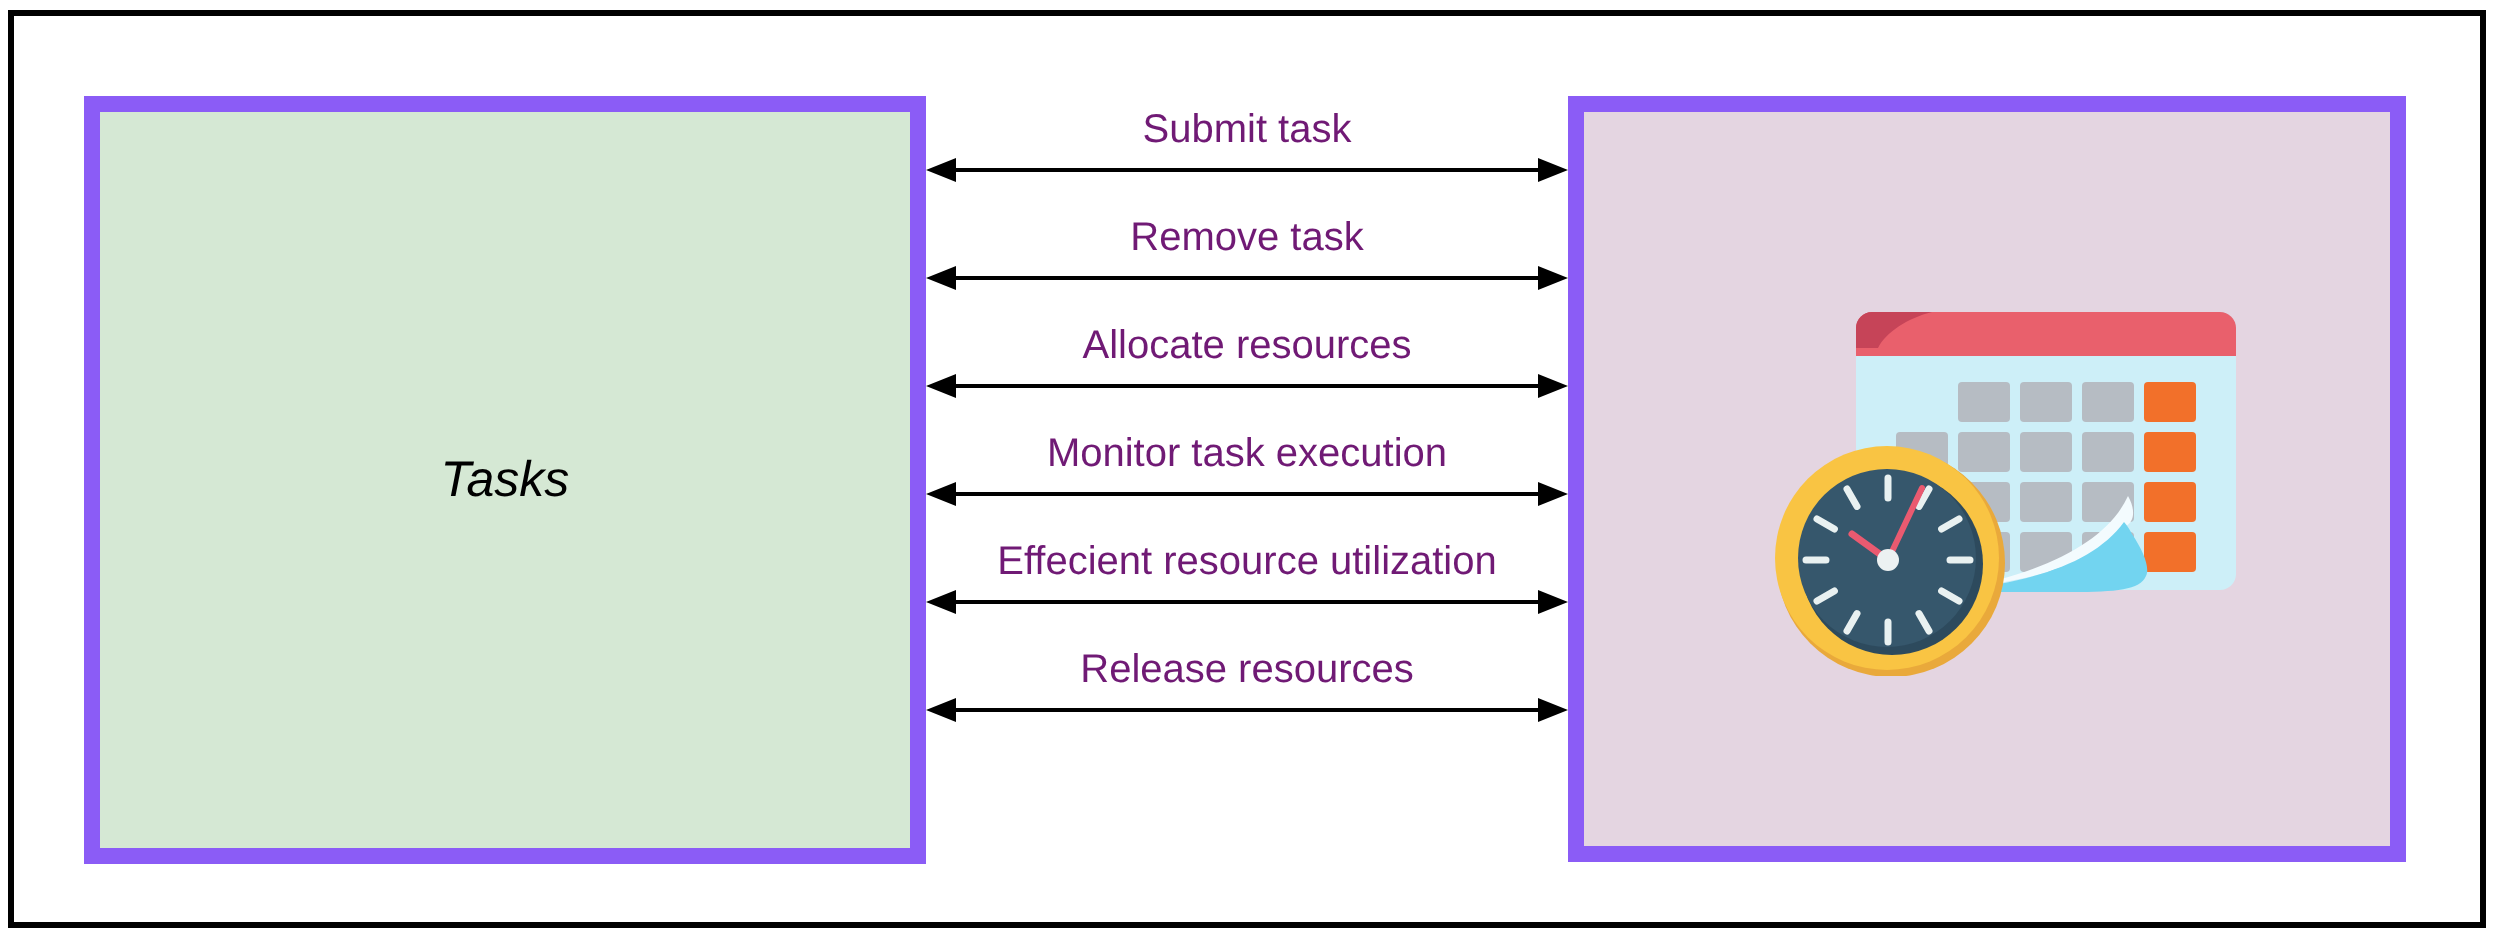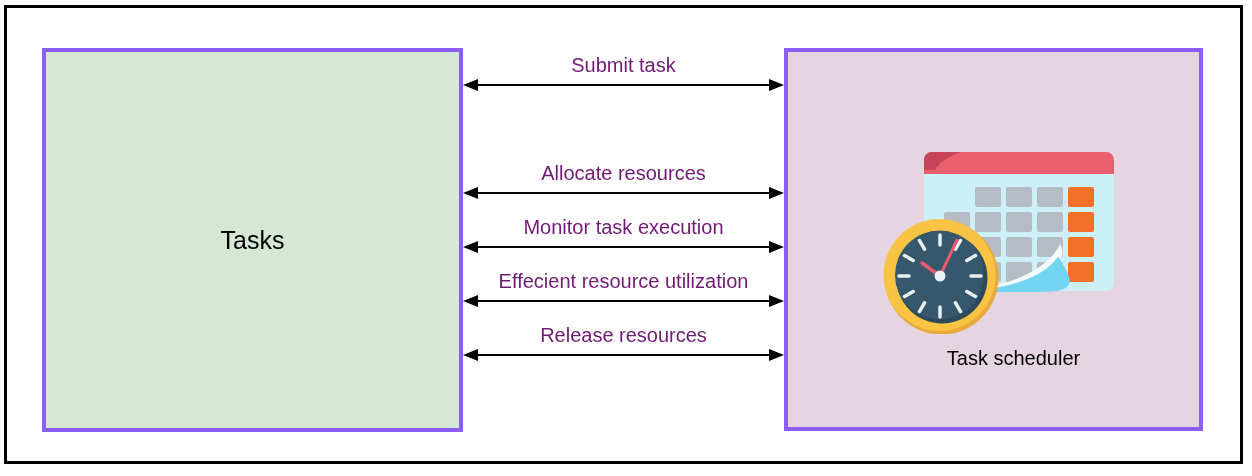--- a/index.html
+++ b/index.html
@@ -14,21 +14,22 @@
   }
   .outer-frame {
     position: absolute;
     left: 4px; top: 5px;
     width: 1239px; height: 459px;
     border: 3px solid #000;
     background: transparent;
   }
   .node-box {
     position: absolute;
-    border: 4px solid #8b5cf6;
+    border: 8px solid #8b5cf6;
+    font-style: italic;
   }
   .tasks-box {
     left: 42px; top: 48px;
     width: 421px; height: 384px;
     display: flex; align-items: center; justify-content: center;
   }
   .tasks-label {
     font-size: 25px;
     color: #000;
   }
@@ -92,20 +93,28 @@
 
   <div class="link" style="top:52px">
     <div class="link-label">Submit task</div>
     <div class="arrow">
       <span class="ah ah-l" style="border-right-color: rgb(0, 0, 0);"></span>
       <span class="arrow-line" style="background-color: rgb(0, 0, 0);"></span>
       <span class="ah ah-r" style="border-left-color: rgb(0, 0, 0);"></span>
     </div>
   </div>
 
+  <div class="link" style="top:106px">
+    <div class="link-label">Remove task</div>
+    <div class="arrow">
+      <span class="ah ah-l" style="border-right-color: rgb(0, 0, 0);"></span>
+      <span class="arrow-line" style="background-color: rgb(0, 0, 0);"></span>
+      <span class="ah ah-r" style="border-left-color: rgb(0, 0, 0);"></span>
+    </div>
+  </div>
 
   <div class="link" style="top:214px">
     <div class="link-label">Monitor task execution</div>
     <div class="arrow">
       <span class="ah ah-l" style="border-right-color: rgb(0, 0, 0);"></span>
       <span class="arrow-line" style="background-color: rgb(0, 0, 0);"></span>
       <span class="ah ah-r" style="border-left-color: rgb(0, 0, 0);"></span>
     </div>
   </div>
 
@@ -180,16 +189,15 @@
       <circle cx="60" cy="126" r="45.5" fill="#2d4a5d"></circle>
       <circle cx="57.5" cy="123" r="44.5" fill="#36576c"></circle>
 
       <path d="M58,93 L58,83 M73.5,97.2 L78.5,88.5 M84.8,108.5 L93.5,103.5 M89,124 L99,124 M84.8,139.5 L93.5,144.5 M73.5,150.8 L78.5,159.5 M58,155 L58,165 M42.5,150.8 L37.5,159.5 M31.2,139.5 L22.5,144.5 M27,124 L17,124 M31.2,108.5 L22.5,103.5 M42.5,97.2 L37.5,88.5" fill="none" stroke-width="3.5" stroke-linecap="round" stroke="#e9f1f1"></path>
 
       <path d="M58,124 L75,88" fill="none" stroke-width="3" stroke-linecap="round" stroke="#ea5a70"></path>
       <path d="M58,124 L40,111" fill="none" stroke-width="3.5" stroke-linecap="round" stroke="#ea5a70"></path>
       <circle cx="58" cy="124" r="5.5" fill="#ecf1f2"></circle>
     </svg>
 
-    <div class="scheduler-label">Task scheduler</div>
   </div>
 
 </div>
 
 </body></html>

